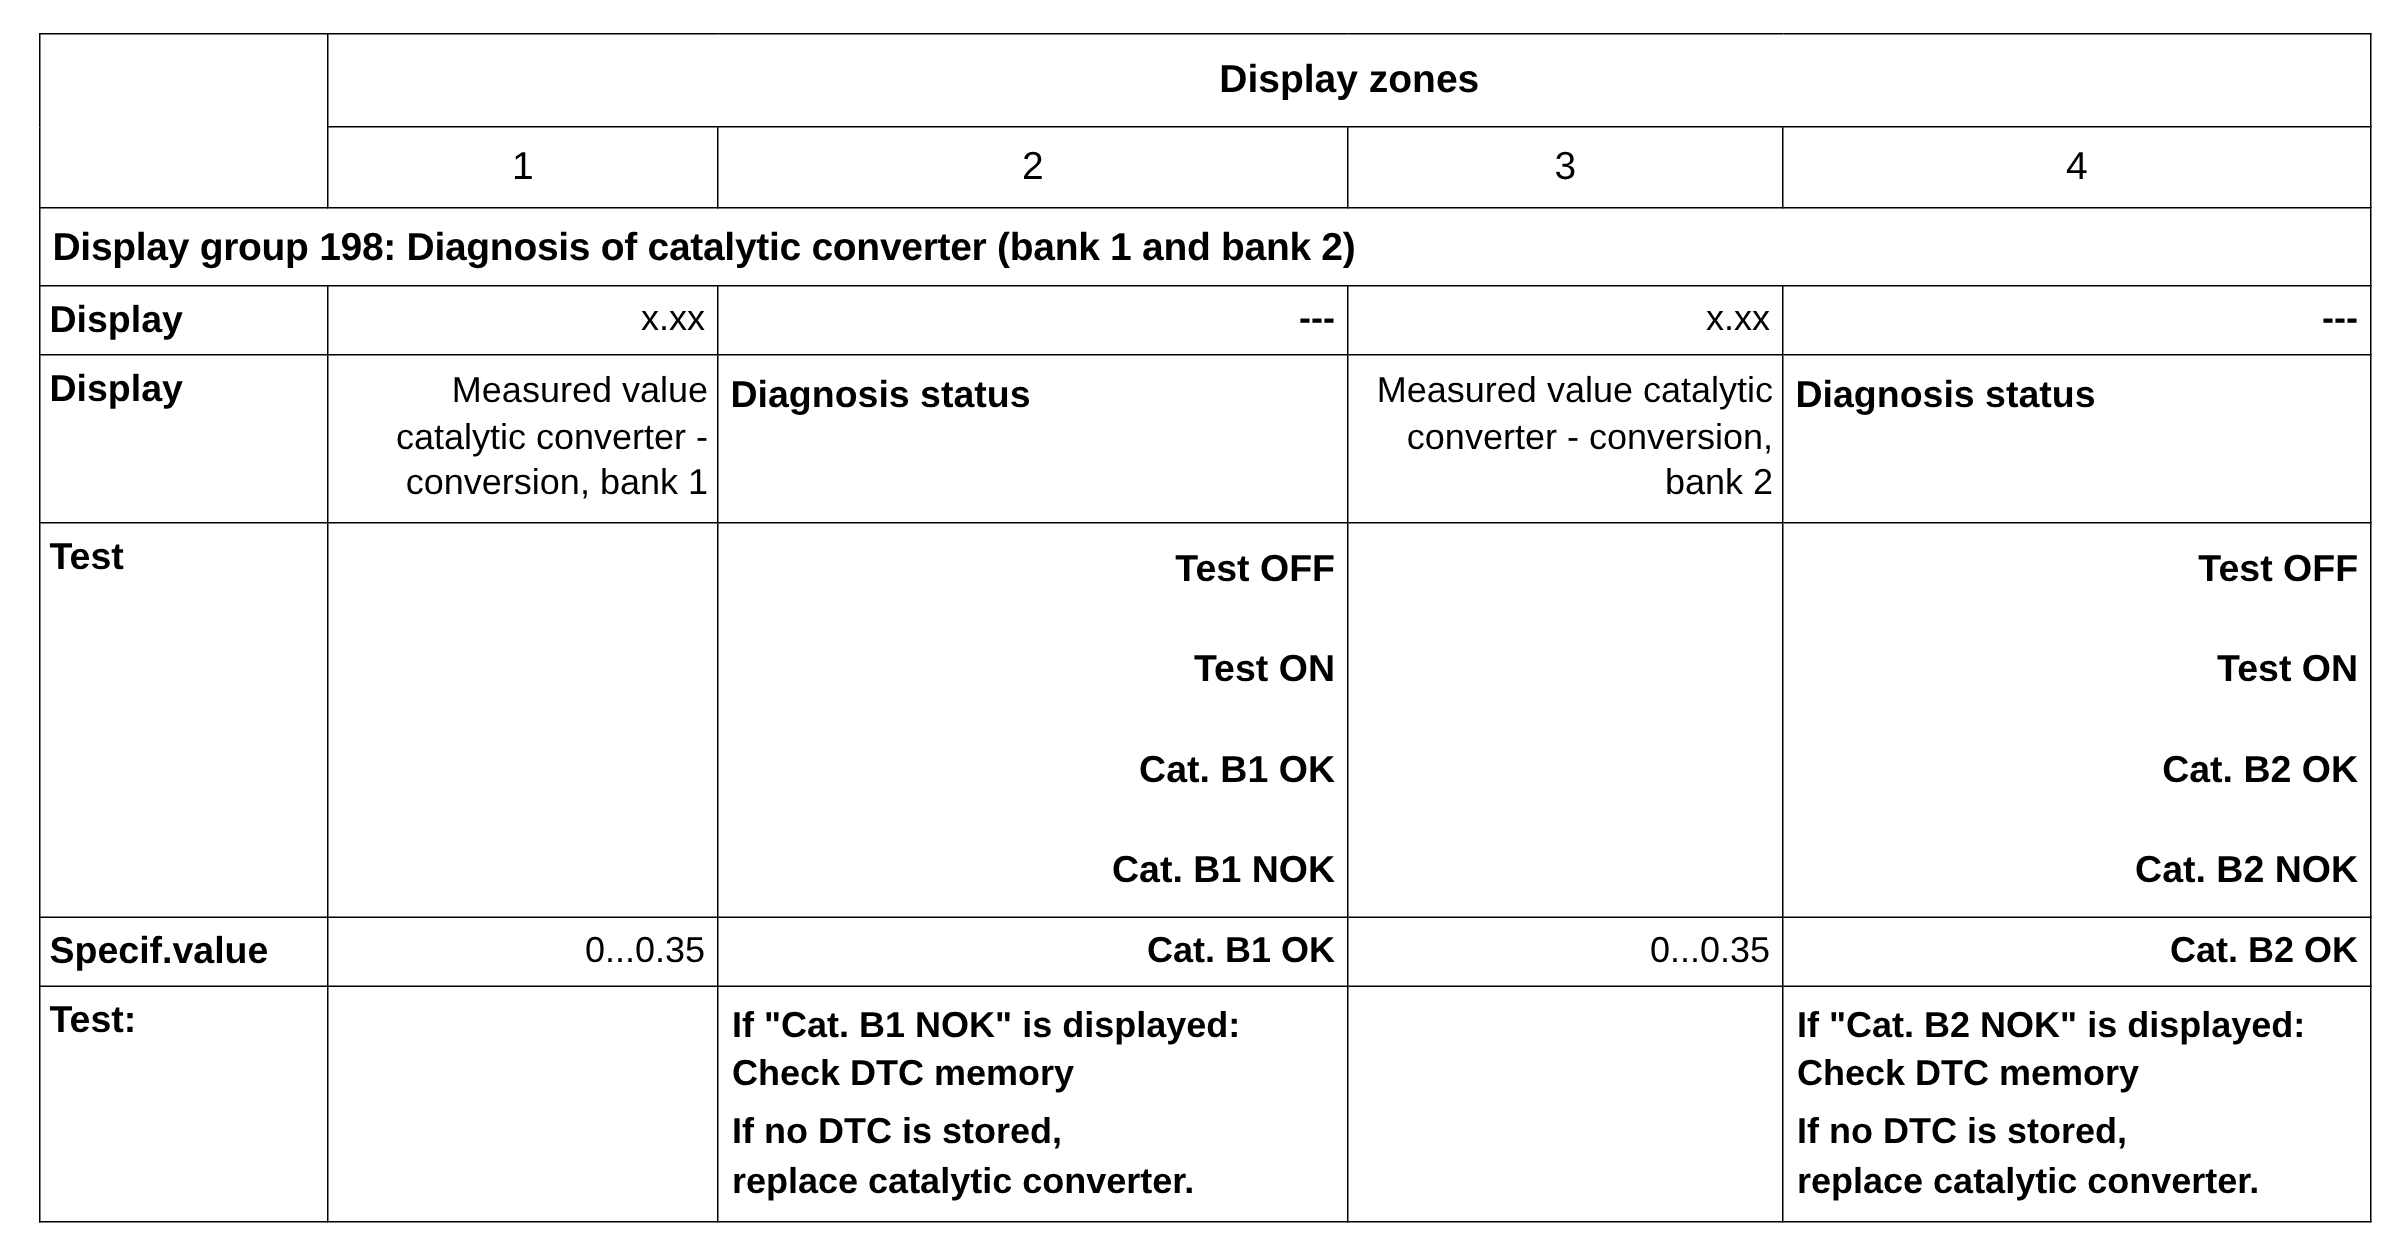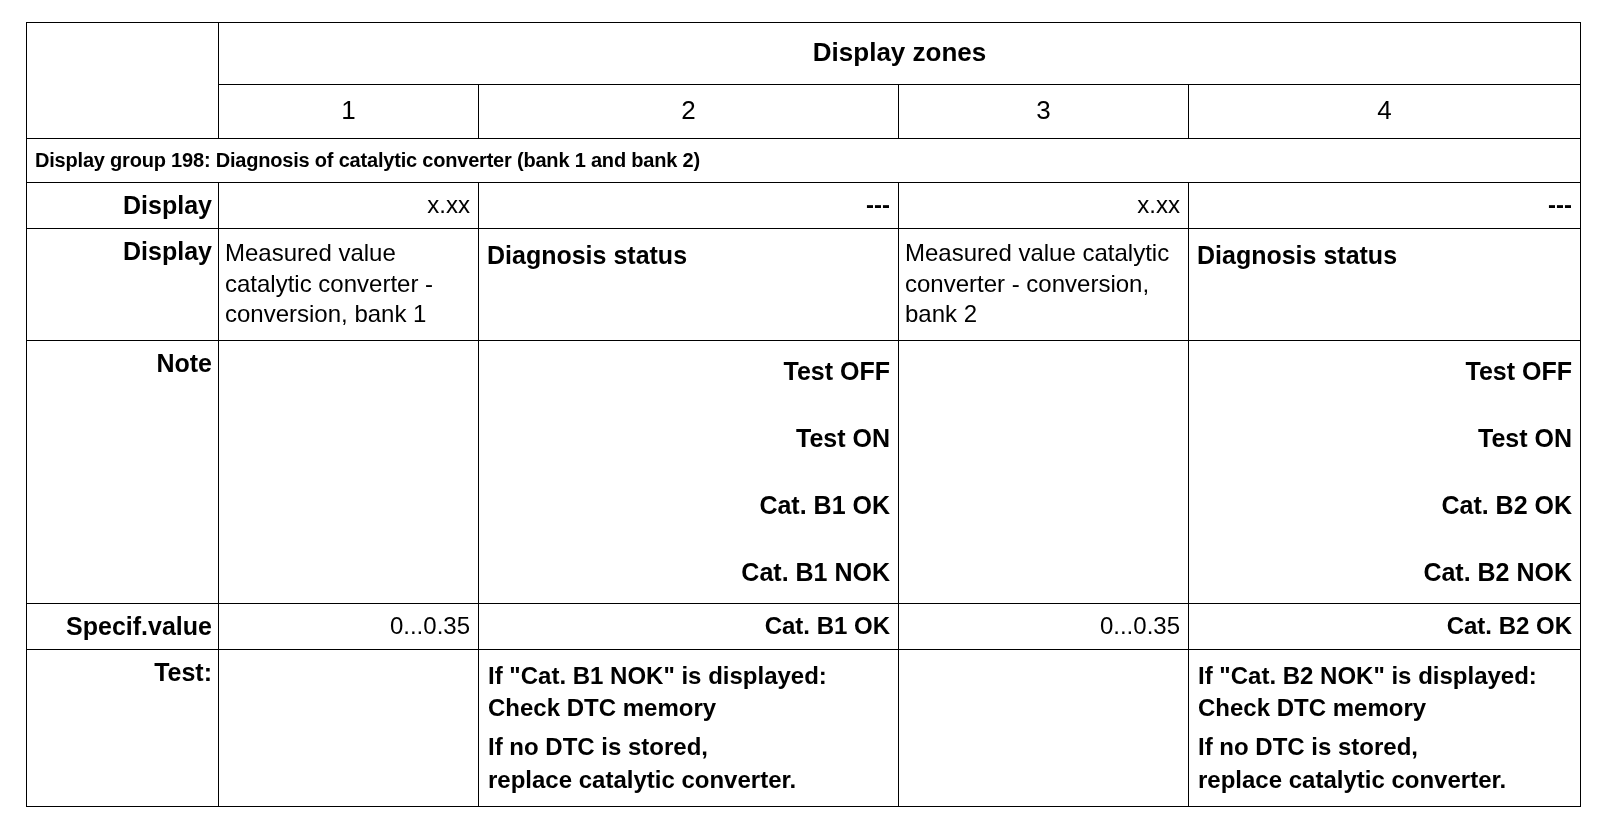--- a/index.html
+++ b/index.html
@@ -47,21 +47,21 @@
 
   .cell {
     padding: 6px 8px;
     line-height: 1.30;
     font-size: 24px;
   }
   .bold { font-weight: bold; }
   .ctr { text-align: right; }
   .rowlabel {
     font-weight: bold;
-    text-align: right;
+    text-align: left;
     font-size: 25px;
     padding: 8px 6px;
   }
 
   
   .hdr-zones {
     text-align: center;
     font-weight: bold;
     font-size: 26px;
     padding: 14px 8px 16px 8px;
@@ -70,32 +70,32 @@
     text-align: center;
     font-weight: normal;
     font-size: 26px;
     padding: 10px 8px 12px 8px;
   }
   .blank-corner { }
 
   
   .group-title {
     font-weight: bold;
-    font-size: 20px;
+    font-size: 26px;
     text-align: left;
     padding: 10px 6px 10px 8px;
     letter-spacing: -0.2px;
   }
   td.thick-top { border-top: 3px solid #000; }
   td.thick-bottom { border-bottom: 3px solid #000; }
   td.thick-left { border-left: 3px solid #000; }
   td.thick-right { border-right: 3px solid #000; }
 
   .measured {
-    text-align: left;
+    text-align: right;
     font-size: 24px;
     line-height: 1.28;
     padding: 9px 6px 10px 6px;
   }
   .diagnosis {
     text-align: left;
     font-weight: bold;
     font-size: 25px;
     padding: 12px 8px;
   }
@@ -199,21 +199,21 @@
         <td>
           <div class="measured">Measured value catalytic converter - conversion, bank 2</div>
         </td>
         <td class="thick-right">
           <div class="diagnosis">Diagnosis status</div>
         </td>
       </tr>
 
       <tr class="r-range">
         <td class="thick-left">
-          <div class="rowlabel">Note</div>
+          <div class="rowlabel">Test</div>
         </td>
         <td>
           <div class="cell ctr"></div>
         </td>
         <td>
           <div class="range-list">
               <div>Test OFF</div>
               <div>Test ON</div>
               <div>Cat. B1 OK</div>
               <div>Cat. B1 NOK</div>

